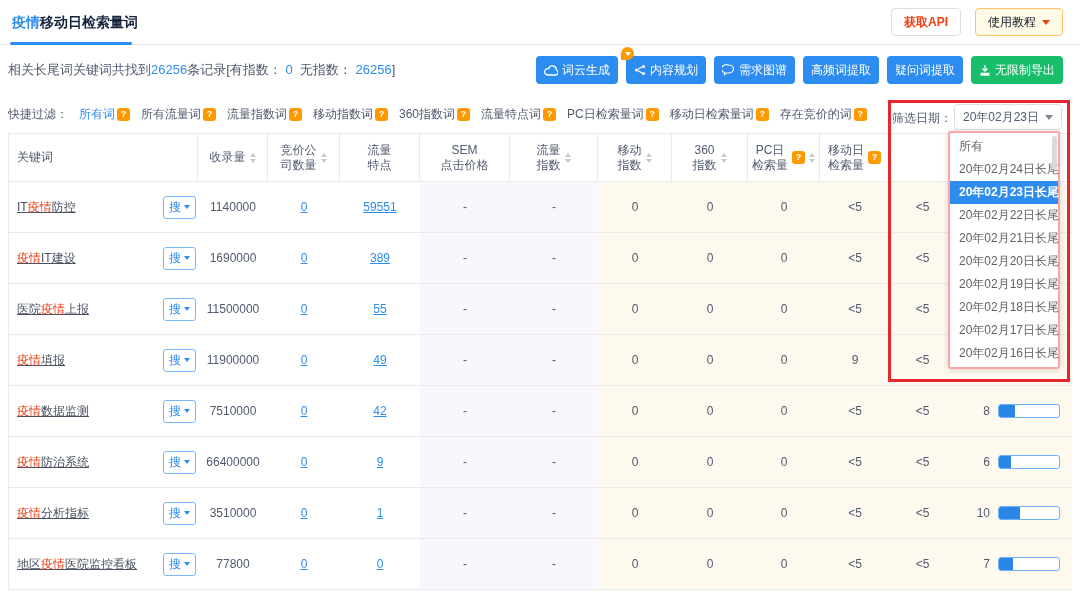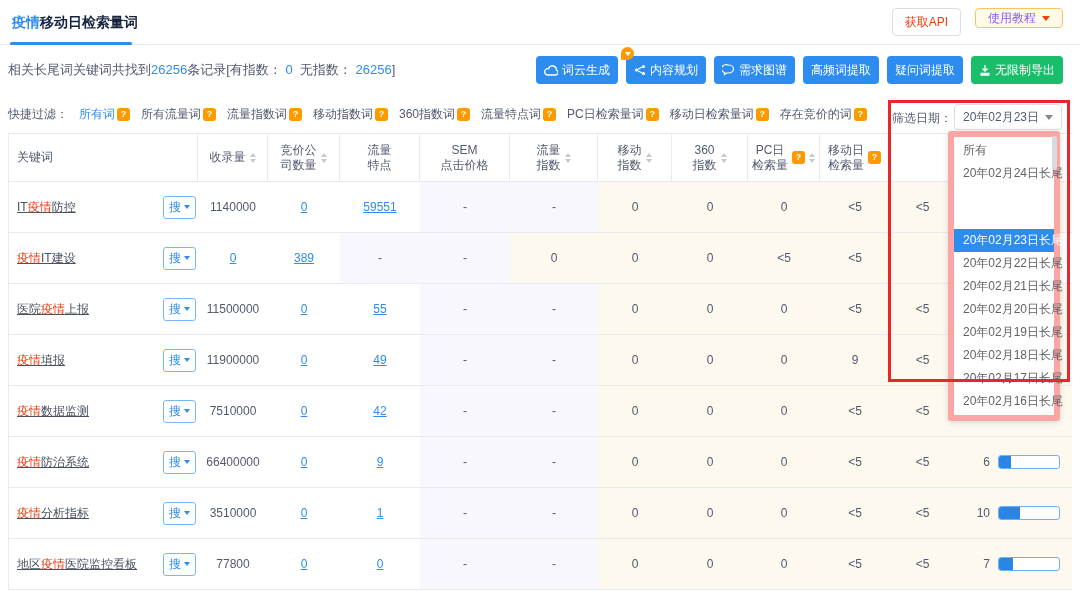--- a/index.html
+++ b/index.html
@@ -7,23 +7,23 @@
   .stage { position:relative; width:1080px; height:597px; background:#fff; overflow:hidden;
            font-size:12px; color:#515a6e; }
 
   
   .topbar { position:absolute; left:0; top:0; right:0; height:45px; border-bottom:1px solid #e8eaec; background:#fff; }
   .page-tab { position:absolute; left:12px; top:14px; font-size:14px; font-weight:bold; color:#17233d; cursor:pointer; }
   .page-tab .hl { color:#2d8cf0; }
   .tab-underline { position:absolute; left:10px; top:42px; width:122px; height:3px; background:#2d8cf0; border-radius:2px; }
   .top-btns { position:absolute; right:17px; top:8px; display:flex; gap:14px; }
   .btn-api { height:28px; padding:0 12px; background:#fff; border:1px solid #dcdee2; border-radius:4px;
-             color:#ed4014; font-size:12px; display:flex; align-items:center; cursor:pointer; }
-  .btn-tutorial { height:20px; padding:0 12px; background:#fffbe6; border:1px solid #ffc069; border-radius:4px;
-             color:#8b5cf6; font-size:12px; display:flex; align-items:center; gap:6px; cursor:pointer; }
+             color:#ed4014; font-size:12px; display:flex; align-items:center; cursor:pointer;font-weight:bold; }
+  .btn-tutorial { height:28px; padding:0 12px; background:#fffbe6; border:1px solid #ffc069; border-radius:4px;
+             color:#0f172a; font-size:12px; display:flex; align-items:center; gap:6px; cursor:pointer; }
   .caret-dn-red { width:0; height:0; border-left:4px solid transparent; border-right:4px solid transparent; border-top:5px solid #ed4014; }
   .caret-dn-gray { width:0; height:0; border-left:4px solid transparent; border-right:4px solid transparent; border-top:5px solid #808695; }
   .caret-dn-blue { width:0; height:0; border-left:3.5px solid transparent; border-right:3.5px solid transparent; border-top:4px solid #2d8cf0; }
 
   
   .summary { position:absolute; left:8px; top:61px; font-size:13px; color:#515a6e; white-space:pre; }
   .summary .num { color:#2d8cf0; }
   .actions { position:absolute; right:17px; top:56px; display:flex; gap:8px; }
   .abtn { position:relative; height:28px; display:flex; align-items:center; gap:4px; padding:8px 8px;
           background:#2d8cf0; color:#fff; border:none; border-radius:4px; font-size:12px; cursor:pointer;
@@ -39,24 +39,24 @@
   .flink { color:#515a6e; cursor:pointer; white-space:nowrap; }
   .flink.active { color:#2d8cf0; }
   .qbadge { width:13px; height:13px; background:#ff9900; color:#fff; font-size:9px; font-weight:bold;
             line-height:13px; text-align:center; border-radius:3px; cursor:pointer; flex:0 0 auto; }
 
   
   .date-label { position:absolute; left:892px; top:110px; }
   .date-select { position:absolute; left:954px; top:104px; width:108px; height:26px; background:#fff;
                  border:1px solid #dcdee2; border-radius:4px; display:flex; align-items:center;
                  justify-content:space-between; padding:7px 8px; cursor:pointer; }
-  .dd { position:absolute; left:948px; top:131px; width:112px; background:#fff; border:6px solid #fca5a5;
+  .dd { position:absolute; left:948px; top:131px; width:112px; background:#fff; border:2px solid #fca5a5;
         border-radius:3px; padding:2px 0; z-index:40; box-shadow:0 1px 6px rgba(0,0,0,.15); }
   .dd-item { height:23px; line-height:23px; padding:0 9px; color:#606266; white-space:nowrap; cursor:pointer; }
-  .dd-item.selected { background:#2d8cf0; color:#fff; font-weight:normal;margin-top:44px; }
+  .dd-item.selected { background:#2d8cf0; color:#fff; font-weight:bold; }
   .dd-scroll { position:absolute; right:3px; top:5px; width:5px; height:34px; background:#d7dadf; border-radius:3px; }
 
   
   .annot { position:absolute; left:888px; top:100px; width:182px; height:282px; border:3px solid #e8272c;
            z-index:60; pointer-events:none; }
 
   
   .table { position:absolute; left:8px; top:133px; width:1064px; border-left:1px solid #e8eaec; }
   .grid { display:grid; grid-template-columns:189px 70px 72px 80px 90px 88px 74px 76px 72px 70px 65px 1fr; }
   .thead { height:49px; border-top:1px solid #e8eaec; border-bottom:1px solid #e8eaec; background:#fff; }
@@ -346,20 +346,21 @@
         </div>
 
         <div class="trow grid">
           <div class="td-kw">
             <a class="kw-link"><span></span><span class="hl">疫情</span><span>IT建设</span></a>
             <button class="search-btn">
               <span>搜</span>
               <i class="caret-dn-blue"></i>
             </button>
           </div>
+          <div class="td">1690000</div>
           <div class="td">
             <a class="link">0</a>
           </div>
           <div class="td">
             <a class="link">389</a>
           </div>
           <div class="td lav">-</div>
           <div class="td lav">-</div>
           <div class="td cream">0</div>
           <div class="td cream">0</div>

